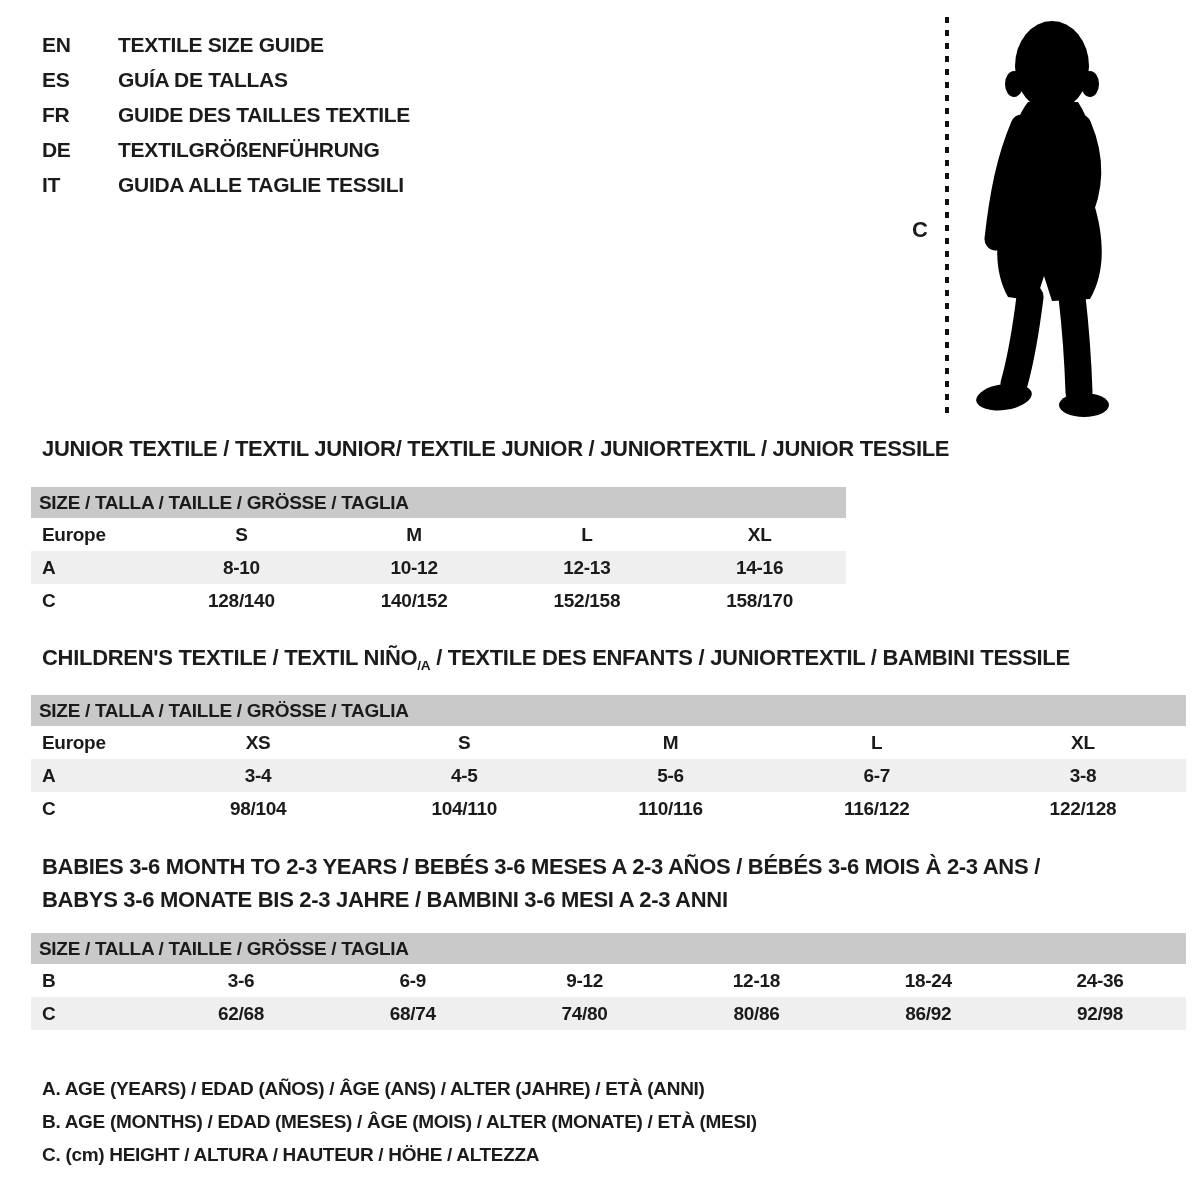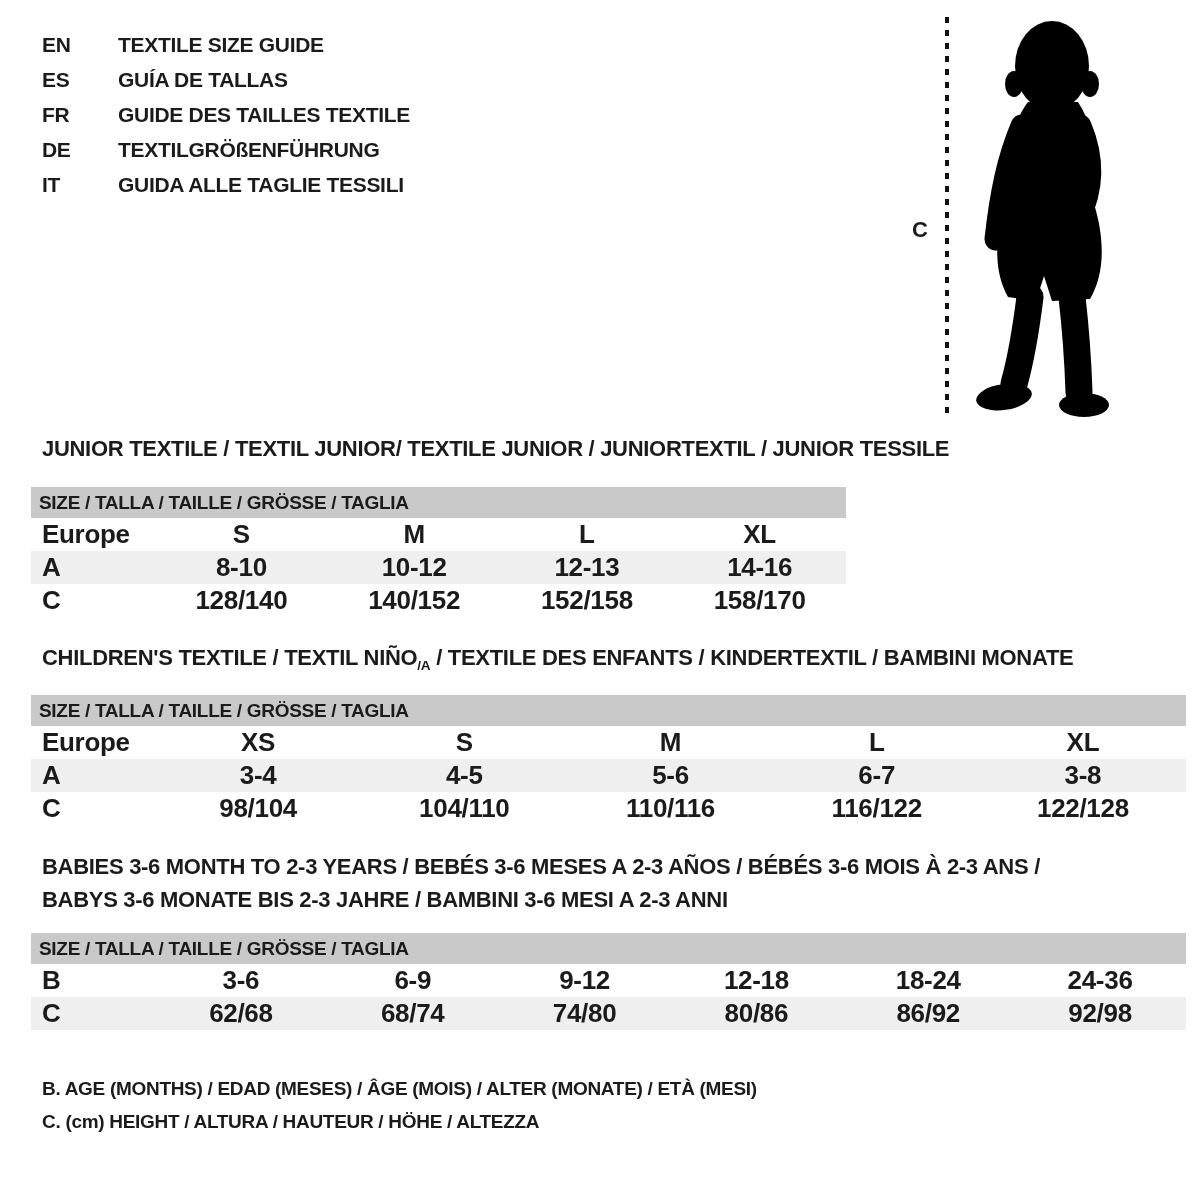--- a/index.html
+++ b/index.html
@@ -34,21 +34,21 @@
   .section-title .sub { font-size: 0.62em; vertical-align: sub; }
   .two-line { line-height: 33px; }
 
   .tbl { position: absolute; left: 31px; margin-top: 8px; }
   .tbl-head {
     background: #c9c9c9;
     height: 31px; line-height: 31px;
     padding-left: 8px;
     font-size: 19px;
   }
-  .tbl-row { display: flex; height: 33px; align-items: center; font-size: 26px; }
+  .tbl-row { display: flex; height: 33px; align-items: center; font-size: 19px; }
   .tbl-row.shaded { background: #efefef; }
   .cell { flex: 1; text-align: center; }
   .cell.label { flex: 0 0 124px; text-align: left; padding-left: 11px; }
 
   .w-junior { width: 815px; }
   .w-full { width: 1155px; }
 
   
   .legend { position: absolute; left: 42px; top: 1072px; }
   .legend-line { height: 33px; line-height: 33px; font-size: 19px; white-space: nowrap; }
@@ -124,21 +124,21 @@
     </div>
     <div class="tbl-row">
       <span class="cell label">C</span>
       <span class="cell">128/140</span>
       <span class="cell">140/152</span>
       <span class="cell">152/158</span>
       <span class="cell">158/170</span>
     </div>
   </div>
 
-  <div class="section-title" style="top:645px"><span>CHILDREN'S TEXTILE / TEXTIL NIÑO</span><span class="sub">/A</span><span> / TEXTILE DES ENFANTS / KINDERTEXTIL / BAMBINI MONATE</span></div>
+  <div class="section-title" style="top:645px"><span>CHILDREN'S TEXTILE / TEXTIL NIÑO</span><span class="sub">/A</span><span> / TEXTILE DES ENFANTS / JUNIORTEXTIL / BAMBINI TESSILE</span></div>
   <div class="tbl w-full" style="top:687px">
     <div class="tbl-head">SIZE / TALLA / TAILLE / GRÖSSE / TAGLIA</div>
     <div class="tbl-row">
       <span class="cell label">Europe</span>
       <span class="cell">XS</span>
       <span class="cell">S</span>
       <span class="cell">M</span>
       <span class="cell">L</span>
       <span class="cell">XL</span>
     </div>
@@ -180,17 +180,18 @@
       <span class="cell">62/68</span>
       <span class="cell">68/74</span>
       <span class="cell">74/80</span>
       <span class="cell">80/86</span>
       <span class="cell">86/92</span>
       <span class="cell">92/98</span>
     </div>
   </div>
 
   <div class="legend">
+    <div class="legend-line">A. AGE (YEARS) / EDAD (AÑOS) / ÂGE (ANS) / ALTER (JAHRE) / ETÀ (ANNI)</div>
     <div class="legend-line">B. AGE (MONTHS) / EDAD (MESES) / ÂGE (MOIS) / ALTER (MONATE) / ETÀ (MESI)</div>
     <div class="legend-line">C. (cm) HEIGHT / ALTURA / HAUTEUR / HÖHE / ALTEZZA</div>
   </div>
 
 </div>
 
 </body></html>

